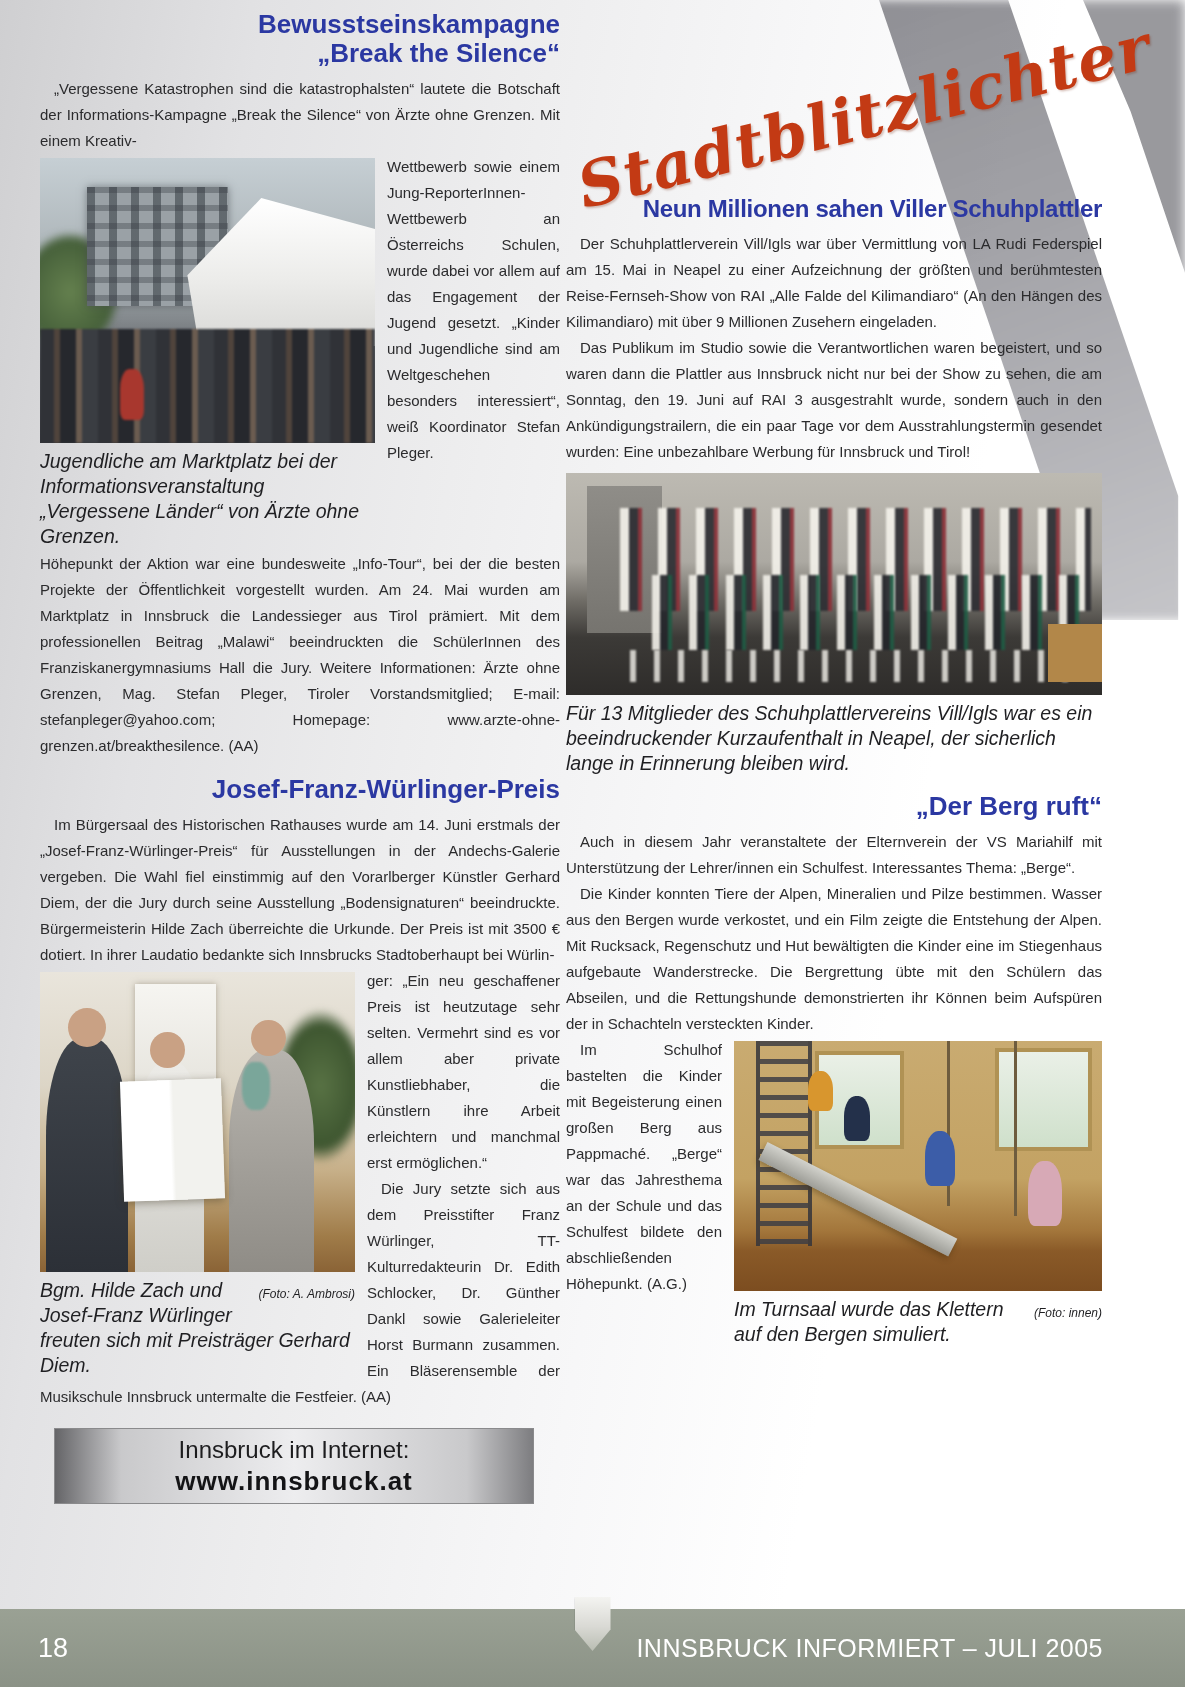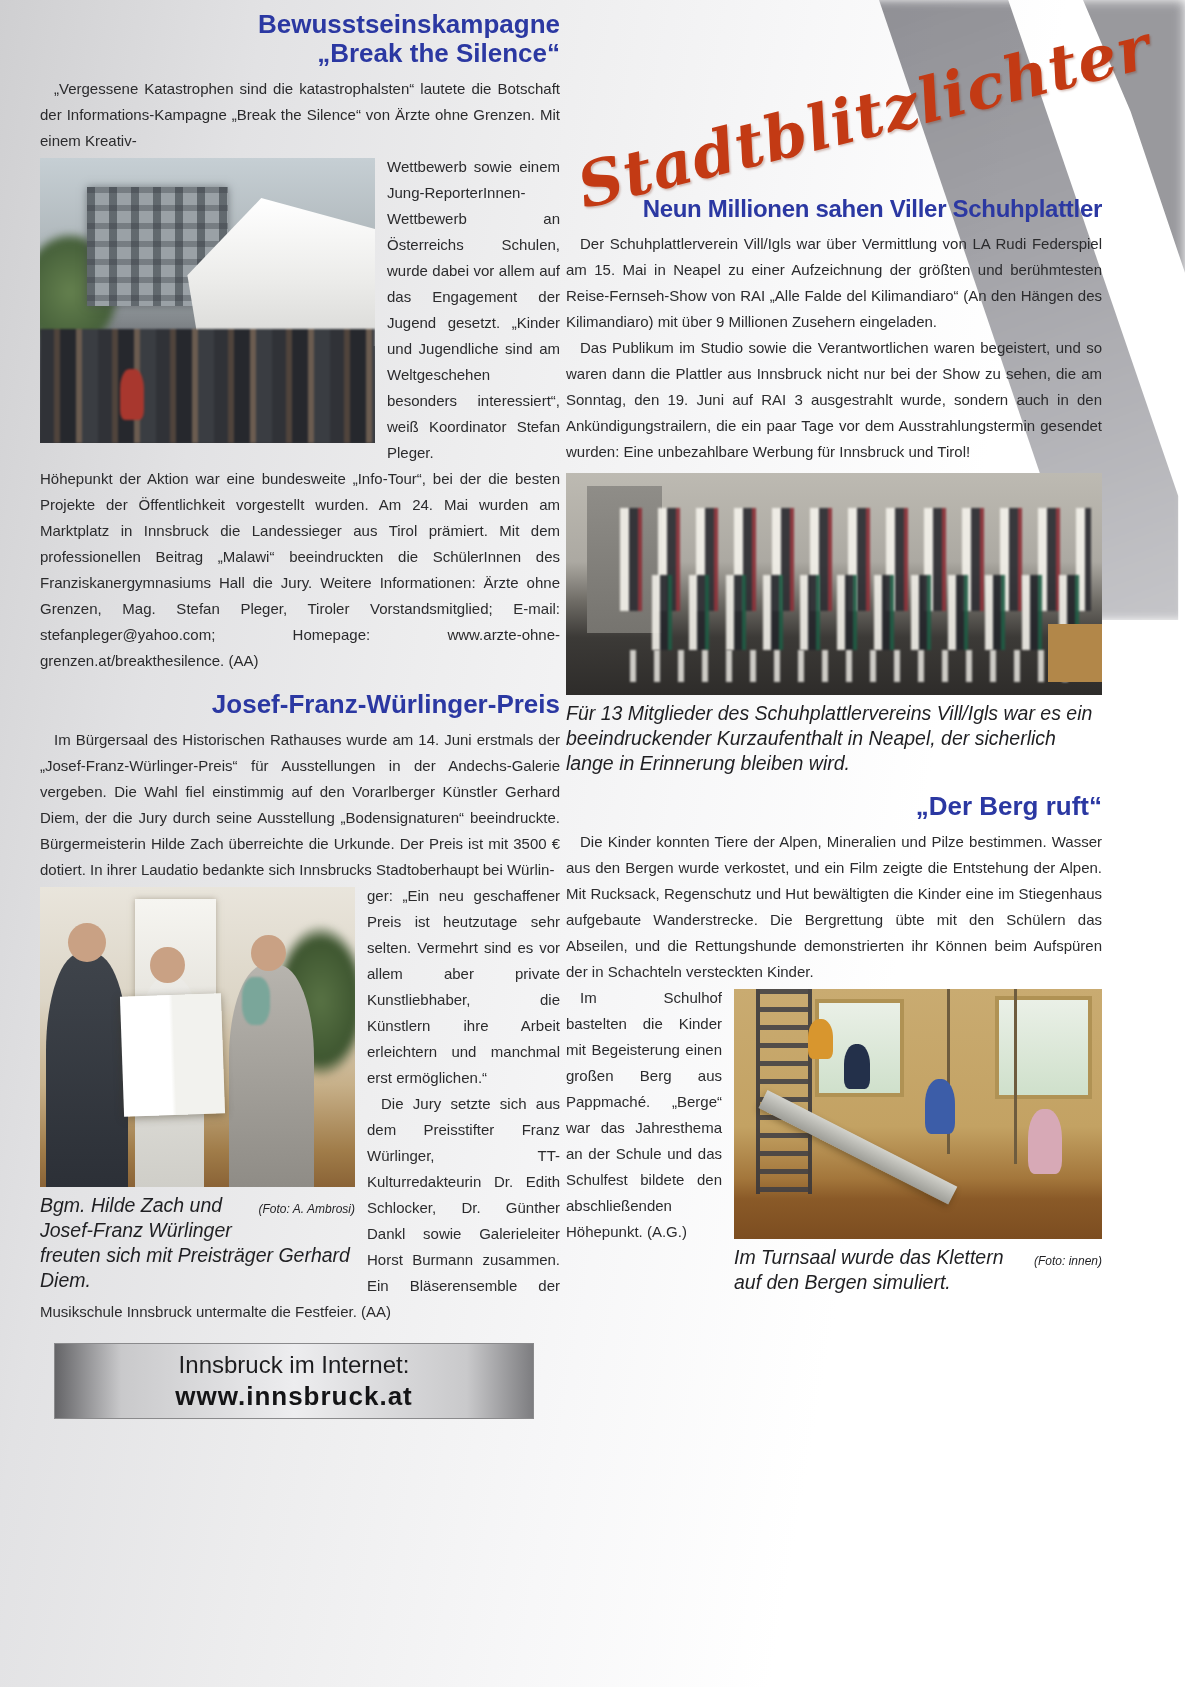--- a/index.html
+++ b/index.html
@@ -140,20 +140,21 @@
       <p class="body indent">„Vergessene Katastrophen sind die katastrophalsten“ lautete die Botschaft der Informations-Kampagne „Break the Silence“ von Ärzte ohne Grenzen. Mit einem Kreativ-</p>
       <div class="wrapzone">
         <figure class="float-l w335">
           <div class="photo ph-market">
             <div class="d p1-tree"></div>
             <div class="d p1-building"></div>
             <div class="d p1-tent"></div>
             <div class="d p1-crowd"></div>
             <div class="d p1-red"></div>
           </div>
+          <figcaption class="caption">Jugendliche am Marktplatz bei der Informationsveranstaltung „Vergessene Länder“ von Ärzte ohne Grenzen.</figcaption>
         </figure>
         <p class="body">Wettbewerb sowie einem Jung-ReporterInnen-Wettbewerb an Österreichs Schulen, wurde dabei vor allem auf das Engagement der Jugend gesetzt. „Kinder und Jugendliche sind am Weltgeschehen besonders interessiert“, weiß Koordinator Stefan Pleger.</p>
       </div>
       <p class="body">Höhepunkt der Aktion war eine bundesweite „Info-Tour“, bei der die besten Projekte der Öffentlichkeit vorgestellt wurden. Am 24. Mai wurden am Marktplatz in Innsbruck die Landessieger aus Tirol prämiert. Mit dem professionellen Beitrag „Malawi“ beeindruckten die SchülerInnen des Franziskanergymnasiums Hall die Jury. Weitere Informationen: Ärzte ohne Grenzen, Mag. Stefan Pleger, Tiroler Vorstandsmitglied; E-mail: stefanpleger@yahoo.com; Homepage: www.arzte-ohne-grenzen.at/breakthesilence. (AA)</p>
     </section>
 
     <section>
       <h2 class="h-blue mt">Josef-Franz-Würlinger-Preis</h2>
       <p class="body indent">Im Bürgersaal des Historischen Rathauses wurde am 14. Juni erstmals der „Josef-Franz-Würlinger-Preis“ für Ausstellungen in der Andechs-Galerie vergeben. Die Wahl fiel einstimmig auf den Vorarlberger Künstler Gerhard Diem, der die Jury durch seine Ausstellung „Bodensignaturen“ beeindruckte. Bürgermeisterin Hilde Zach überreichte die Urkunde. Der Preis ist mit 3500 € dotiert. In ihrer Laudatio bedankte sich Innsbrucks Stadtoberhaupt bei Würlin-</p>
       <div class="wrapzone">
@@ -199,20 +200,21 @@
           <div class="d p3-row2"></div>
           <div class="d p3-socks"></div>
           <div class="d p3-bench"></div>
         </div>
         <figcaption class="caption">Für 13 Mitglieder des Schuhplattlervereins Vill/Igls war es ein beeindruckender Kurzaufenthalt in Neapel, der sicherlich lange in Erinnerung bleiben wird.</figcaption>
       </figure>
     </section>
 
     <section>
       <h2 class="h-blue mt">„Der Berg ruft“</h2>
+      <p class="body indent">Auch in diesem Jahr veranstaltete der Elternverein der VS Mariahilf mit Unterstützung der Lehrer/innen ein Schulfest. Interessantes Thema: „Berge“.</p>
       <p class="body indent">Die Kinder konnten Tiere der Alpen, Mineralien und Pilze bestimmen. Wasser aus den Bergen wurde verkostet, und ein Film zeigte die Entstehung der Alpen. Mit Rucksack, Regenschutz und Hut bewältigten die Kinder eine im Stiegenhaus aufgebaute Wanderstrecke. Die Bergrettung übte mit den Schülern das Abseilen, und die Rettungshunde demonstrierten ihr Können beim Aufspüren der in Schachteln versteckten Kinder.</p>
       <div class="wrapzone">
         <figure class="float-r w368">
           <div class="photo ph-gym">
             <div class="d p4-bars"></div>
             <div class="d p4-win1"></div>
             <div class="d p4-win2"></div>
             <div class="d p4-rope1"></div>
             <div class="d p4-rope2"></div>
             <div class="d p4-bench"></div>
@@ -225,14 +227,21 @@
             <span class="credit">(Foto: innen)</span>
             <span>Im Turnsaal wurde das Klettern auf den Bergen simuliert.</span>
           </figcaption>
         </figure>
         <p class="body indent">Im Schulhof bastelten die Kinder mit Begeisterung einen großen Berg aus Pappmaché. „Berge“ war das Jahresthema an der Schule und das Schulfest bildete den abschließenden Höhepunkt. (A.G.)</p>
       </div>
     </section>
 
   </div>
 
+  <footer class="footer">
+    <div class="page-num">18</div>
+    <div class="crest">
+      <div class="crest-shield"></div>
+    </div>
+    <div class="issue">INNSBRUCK INFORMIERT – JULI 2005</div>
+  </footer>
 
 </div>
 
 </body></html>

